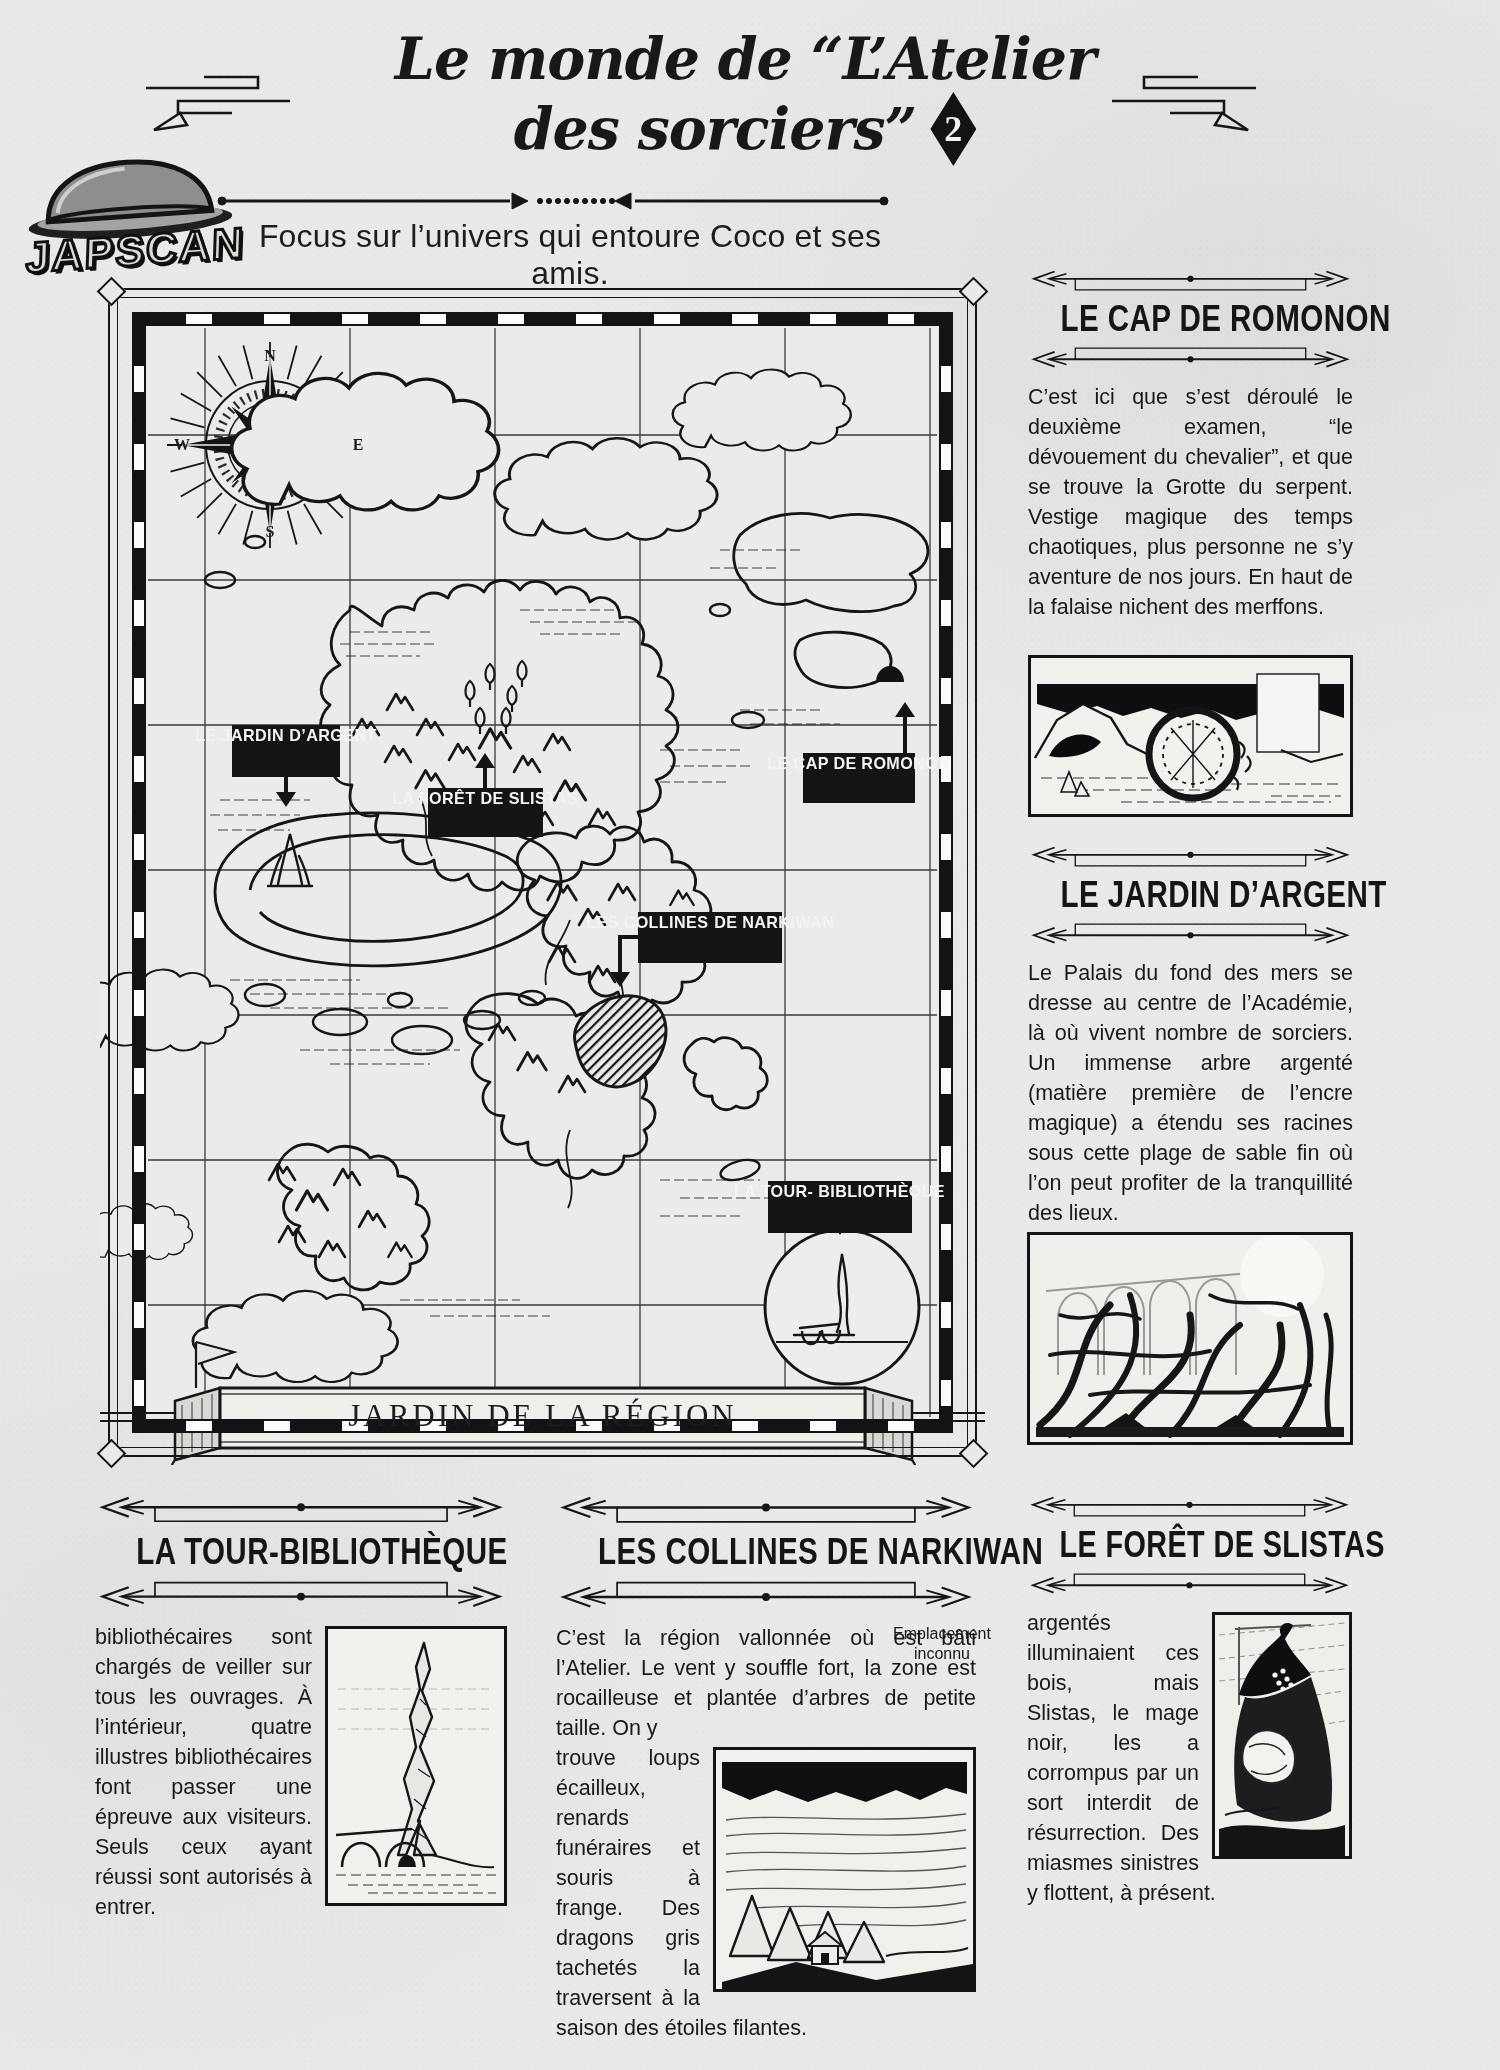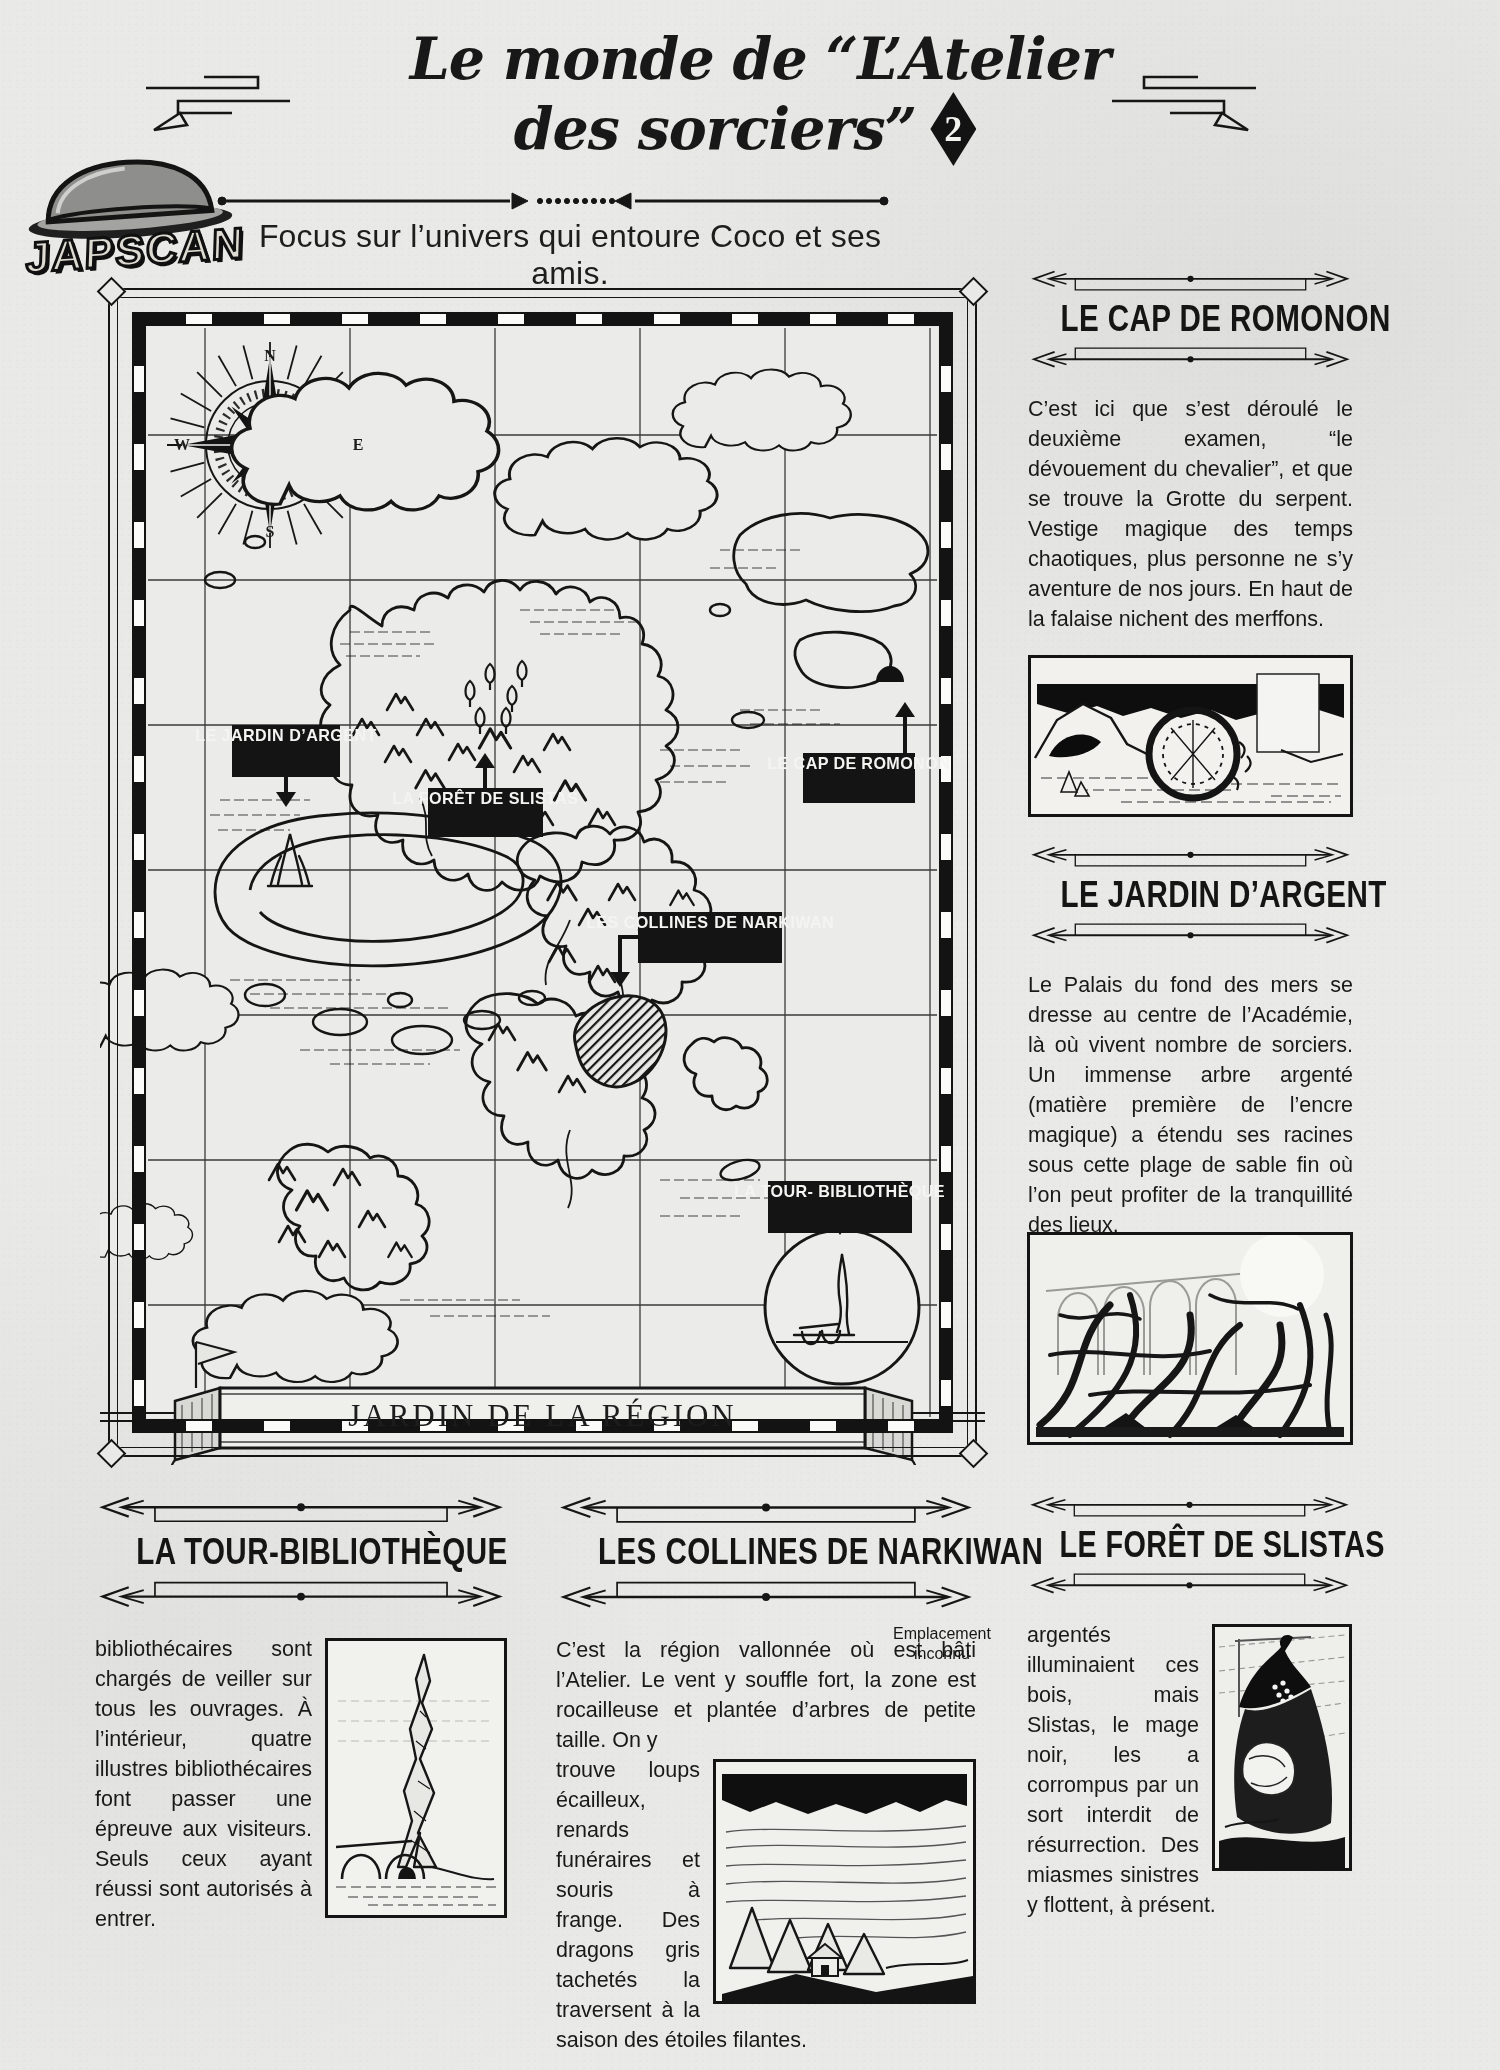--- a/index.html
+++ b/index.html
@@ -7,21 +7,21 @@
     background-color:#e9e9e7;
     background-image:radial-gradient(rgba(0,0,0,0.025) 1px, transparent 1px),
       radial-gradient(700px 500px at 85% 15%, rgba(200,200,198,0.35), transparent),
       radial-gradient(600px 500px at 10% 80%, rgba(205,205,203,0.3), transparent);
     background-size:7px 7px,auto,auto;
     font-family:"Liberation Sans",sans-serif;color:#1c1c1c;}
   .abs{position:absolute;}
   svg{display:block;}
 
   
-  .main-title{left:380px;top:28px;width:730px;text-align:right;
+  .main-title{left:380px;top:28px;width:730px;text-align:center;
     font-family:"DejaVu Serif",serif;font-style:italic;font-weight:700;color:#181818;}
   .main-title .t1{font-size:57px;line-height:62px;letter-spacing:-1px;}
   .t2row{display:flex;justify-content:center;align-items:center;gap:14px;margin-top:2px;}
   .main-title .t2{font-size:57px;line-height:62px;letter-spacing:-1px;}
   .badge-diamond{width:46px;height:74px;background:#131313;display:flex;align-items:center;justify-content:center;
     clip-path:polygon(50% 0,100% 50%,50% 100%,0 50%);}
   .badge-diamond span{color:#f2f2ef;font-family:"Liberation Serif",serif;font-style:normal;font-weight:700;font-size:36px;}
   .subtitle{left:230px;top:218px;width:680px;text-align:center;font-size:32px;letter-spacing:0.2px;color:#1d1d1d;}
   .side-orn{width:150px;height:70px;}
 
@@ -54,21 +54,21 @@
   .banner-text{position:absolute;left:120px;top:30px;width:645px;text-align:center;
     font-family:"Liberation Serif",serif;font-size:31px;letter-spacing:3px;color:#1d1d1d;z-index:21;}
 
   
   .section{position:absolute;}
   .hdr-orn{width:100%;height:auto;}
   .hdr-orn.flip{transform:scaleY(-1);}
   .sec-title{display:block;text-align:center;font-weight:700;font-size:37px;line-height:46px;
     letter-spacing:0.5px;white-space:nowrap;transform:scaleX(0.8);color:#151515;margin:1px 0;}
   .body{font-size:21.5px;line-height:30px;text-align:justify;margin:0;color:#191919;}
-  .mt26{margin-top:26px;}
+  .mt26{margin-top:14px;}
   .illo{box-sizing:border-box;border:3px solid #141414;background:#f0f0ee;}
   .illo svg{width:100%;height:100%;}
   .fl{float:right;margin:4px 0 6px 13px;}
   .clearfix::after{content:"";display:table;clear:both;}
 </style>
 </head>
 <body>
 
 <svg width="0" height="0" style="position:absolute">
   <defs>

